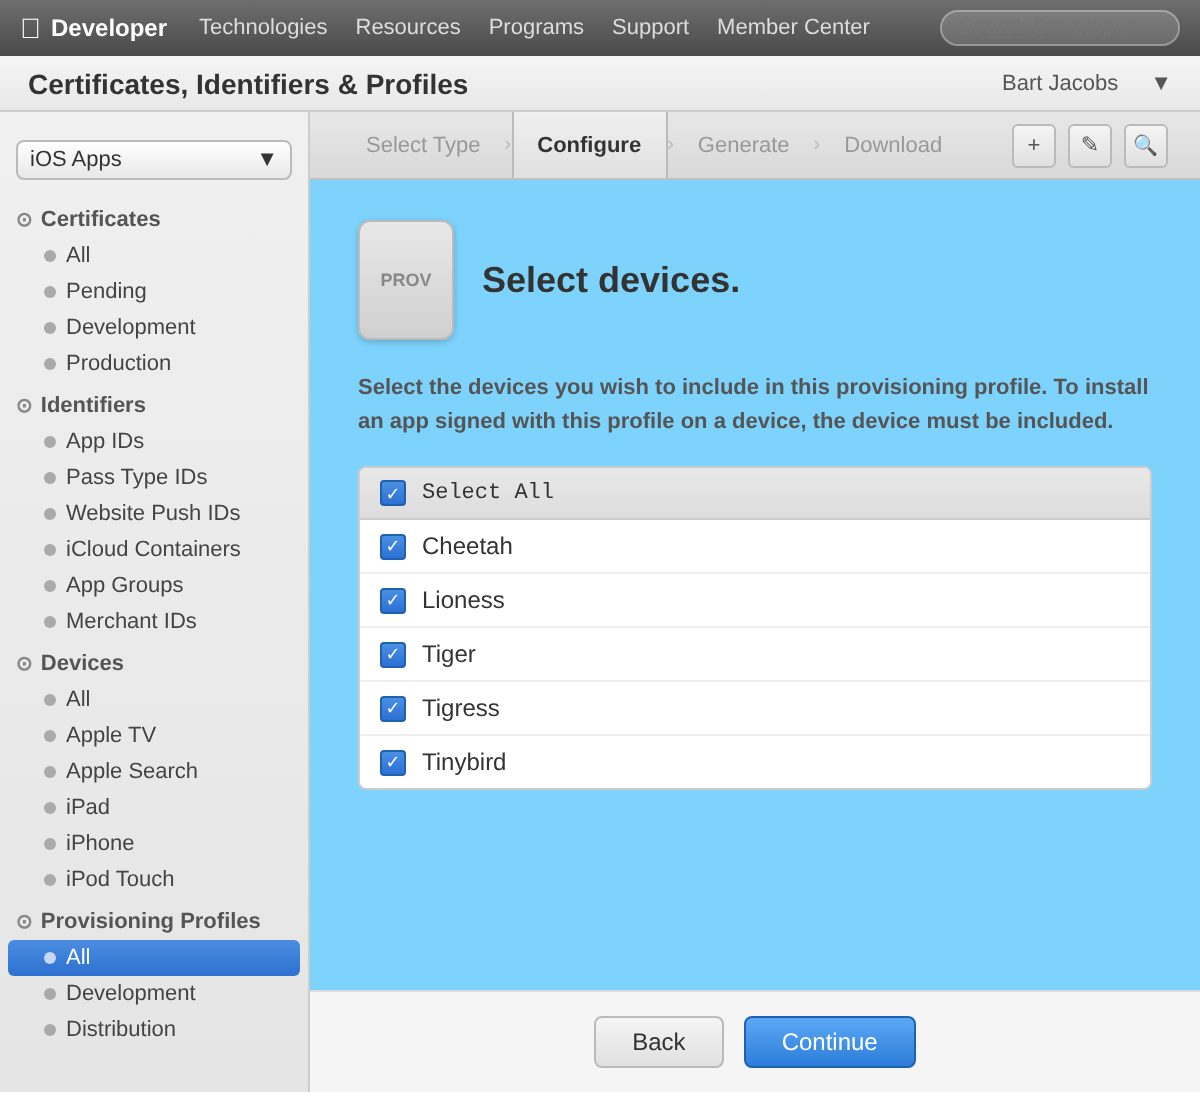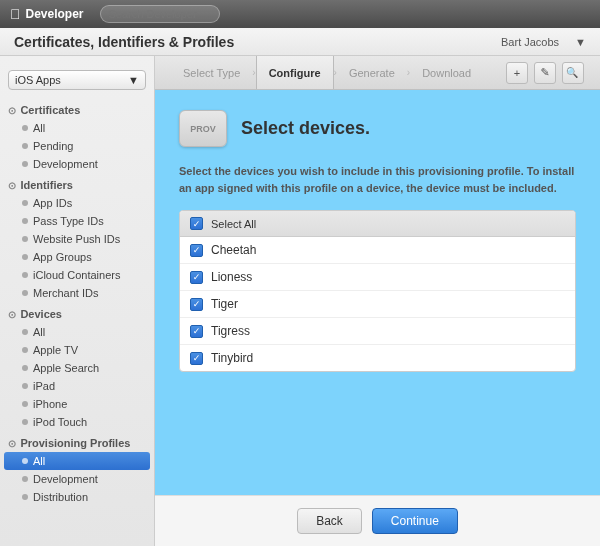--- a/index.html
+++ b/index.html
@@ -152,21 +152,21 @@
       flex: 1;
       overflow-y: auto;
     }
     .page-header {
       display: flex;
       align-items: center;
       gap: 14px;
       margin-bottom: 16px;
     }
     .prov-icon {
-      width: 48px; height: 37px;
+      width: 48px; height: 60px;
       background: linear-gradient(to bottom, #e8e8e8, #d0d0d0);
       border: 1px solid #bbb;
       border-radius: 6px;
       display: flex;
       align-items: center;
       justify-content: center;
       font-size: 9px;
       color: #888;
       font-weight: bold;
       flex-direction: column;
@@ -210,21 +210,21 @@
     .checkbox {
       width: 13px; height: 13px;
       background: linear-gradient(to bottom, #4a90e2, #2c70d4);
       border: 1px solid #2060b0;
       border-radius: 2px;
       display: flex; align-items: center; justify-content: center;
       color: #fff;
       font-size: 9px;
       flex-shrink: 0;
     }
-    .checkbox-label { font-size: 11px; color: #333; }
+    .checkbox-label { font-size: 11px; color: #333; font-family: Liberation Mono, monospace; }
 
     
     .footer {
       display: flex;
       justify-content: center;
       align-items: center;
       padding: 12px;
       gap: 10px;
       border-top: 1px solid #ddd;
       background: #f5f5f5;
@@ -258,20 +258,27 @@
     }
   </style>
 </head>
 <body>
 
 <div class="top-nav">
   <div class="brand">
     <span class="apple-logo"></span>
     <span>Developer</span>
   </div>
+  <div class="nav-links">
+    <span>Technologies</span>
+    <span>Resources</span>
+    <span>Programs</span>
+    <span>Support</span>
+    <span>Member Center</span>
+  </div>
   <input class="search-box" type="text" placeholder="Search Developer" style="">
 </div>
 
 <div class="sub-header">
   <span class="sub-header-title">Certificates, Identifiers &amp; Profiles</span>
   <div class="sub-header-user">
     <span>Bart Jacobs</span>
     <span>▼</span>
   </div>
 </div>
@@ -293,44 +300,48 @@
         <span>All</span>
       </div>
     <div class="sidebar-item">
         <span class="dot"></span>
         <span>Pending</span>
       </div>
     <div class="sidebar-item">
         <span class="dot"></span>
         <span>Development</span>
       </div>
+    <div class="sidebar-item">
+        <span class="dot"></span>
+        <span>Production</span>
+      </div>
 
     <div class="section-header">
       <span class="section-icon">⊙</span>
       <span>Identifiers</span>
     </div>
     <div class="sidebar-item">
         <span class="dot"></span>
         <span>App IDs</span>
       </div>
     <div class="sidebar-item">
         <span class="dot"></span>
         <span>Pass Type IDs</span>
       </div>
     <div class="sidebar-item">
         <span class="dot"></span>
         <span>Website Push IDs</span>
       </div>
     <div class="sidebar-item">
         <span class="dot"></span>
+        <span>iCloud Containers</span>
+      </div>
+    <div class="sidebar-item">
+        <span class="dot"></span>
         <span>App Groups</span>
-      </div>
-    <div class="sidebar-item">
-        <span class="dot"></span>
-        <span>iCloud Containers</span>
       </div>
     <div class="sidebar-item">
         <span class="dot"></span>
         <span>Merchant IDs</span>
       </div>
 
     <div class="section-header">
       <span class="section-icon">⊙</span>
       <span>Devices</span>
     </div>

